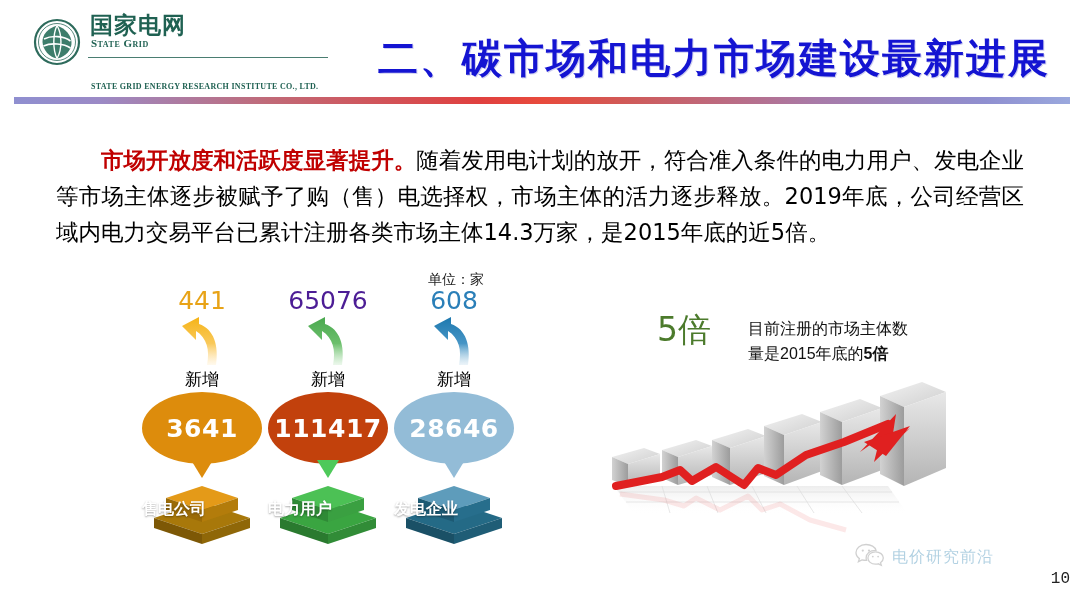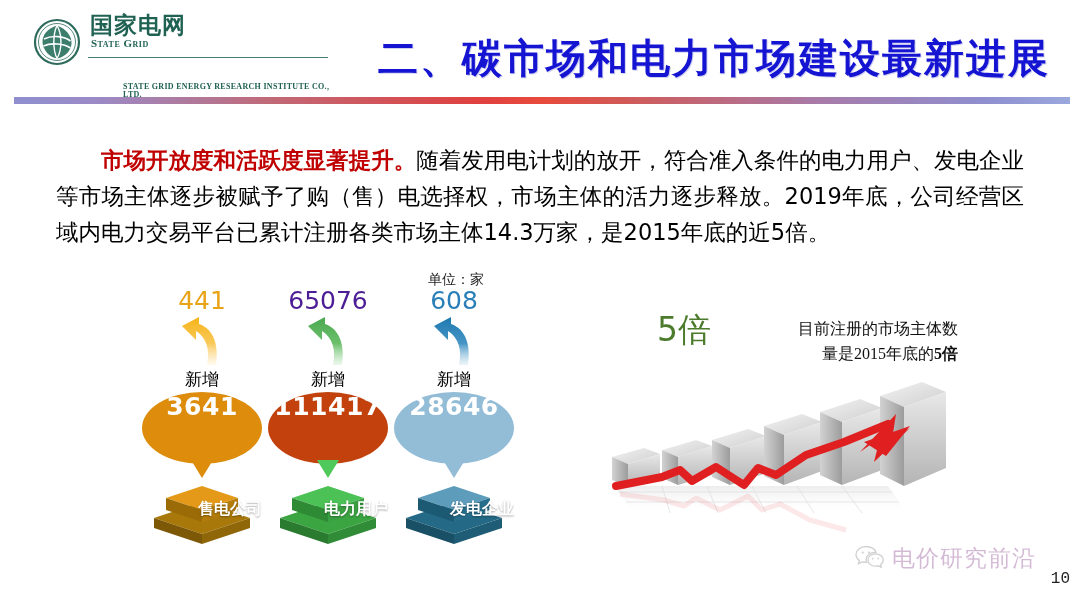--- a/index.html
+++ b/index.html
@@ -78,21 +78,20 @@
   .logo-inst-en {
     position: absolute;
     left: 61px;
     top: 73px;
     font-size: 8px;
     font-weight: bold;
     color: #1f6152;
     letter-spacing: 0.3px;
     line-height: 1;
     font-family: "Liberation Serif", serif;
-    margin-left: 32px;
   }
 
   .slide-title {
     position: absolute;
     right: 30px;
     top: 36px;
     font-size: 40px;
     font-weight: bold;
     color: #1414d2;
     letter-spacing: 2px;
@@ -189,21 +188,21 @@
   }
 
   .bubble {
     position: absolute;
     top: 104px;
     left: 0;
     width: 120px;
     height: 72px;
     border-radius: 50%;
     display: flex;
-    align-items: flex-start;
+    align-items: center;
     justify-content: center;
   }
   .bubble .bval {
     color: #ffffff;
     font-size: 25px;
     font-weight: bold;
     font-family: "DejaVu Sans", sans-serif;
     letter-spacing: 0.5px;
   }
   .bubble::after {
@@ -226,21 +225,21 @@
     left: -2px;
     width: 124px;
     height: 72px;
   }
   .pedestal svg { display: block; }
   .ped-label {
     position: absolute;
     top: 211px;
     left: 0;
     width: 120px;
-    text-align: right;
+    text-align: left;
     font-size: 16px;
     font-weight: bold;
     color: #ffffff;
     font-family: "DejaVu Sans", sans-serif;
     text-shadow: 0 1px 2px rgba(0,0,0,0.35);
     pointer-events: none;
   }
 
   
   .multiplier {
@@ -253,22 +252,21 @@
     line-height: 1;
   }
   .multiplier-note {
     position: absolute;
     left: 748px;
     top: 316px;
     width: 210px;
     font-size: 16px;
     color: #111111;
     line-height: 25px;
-    font-family: Liberation Serif, serif;
-    text-align: right;
+    font-family: Liberation Sans, sans-serif;
   }
   .multiplier-note b { font-weight: bold; }
 
   .barchart {
     position: absolute;
     left: 592px;
     top: 382px;
     width: 380px;
     height: 165px;
   }
@@ -278,22 +276,22 @@
   .watermark {
     position: absolute;
     left: 855px;
     top: 543px;
     display: flex;
     align-items: center;
     gap: 7px;
     opacity: 0.30;
   }
   .wm-text {
-    font-size: 23px;
-    color: #701a75;
+    font-size: 16px;
+    color: #0369a1;
     font-family: Liberation Sans, sans-serif;
     letter-spacing: 1px;
   }
   .page-num {
     position: absolute;
     right: 10px;
     top: 570px;
     font-size: 16px;
     color: #222222;
     font-family: Liberation Mono, monospace;

